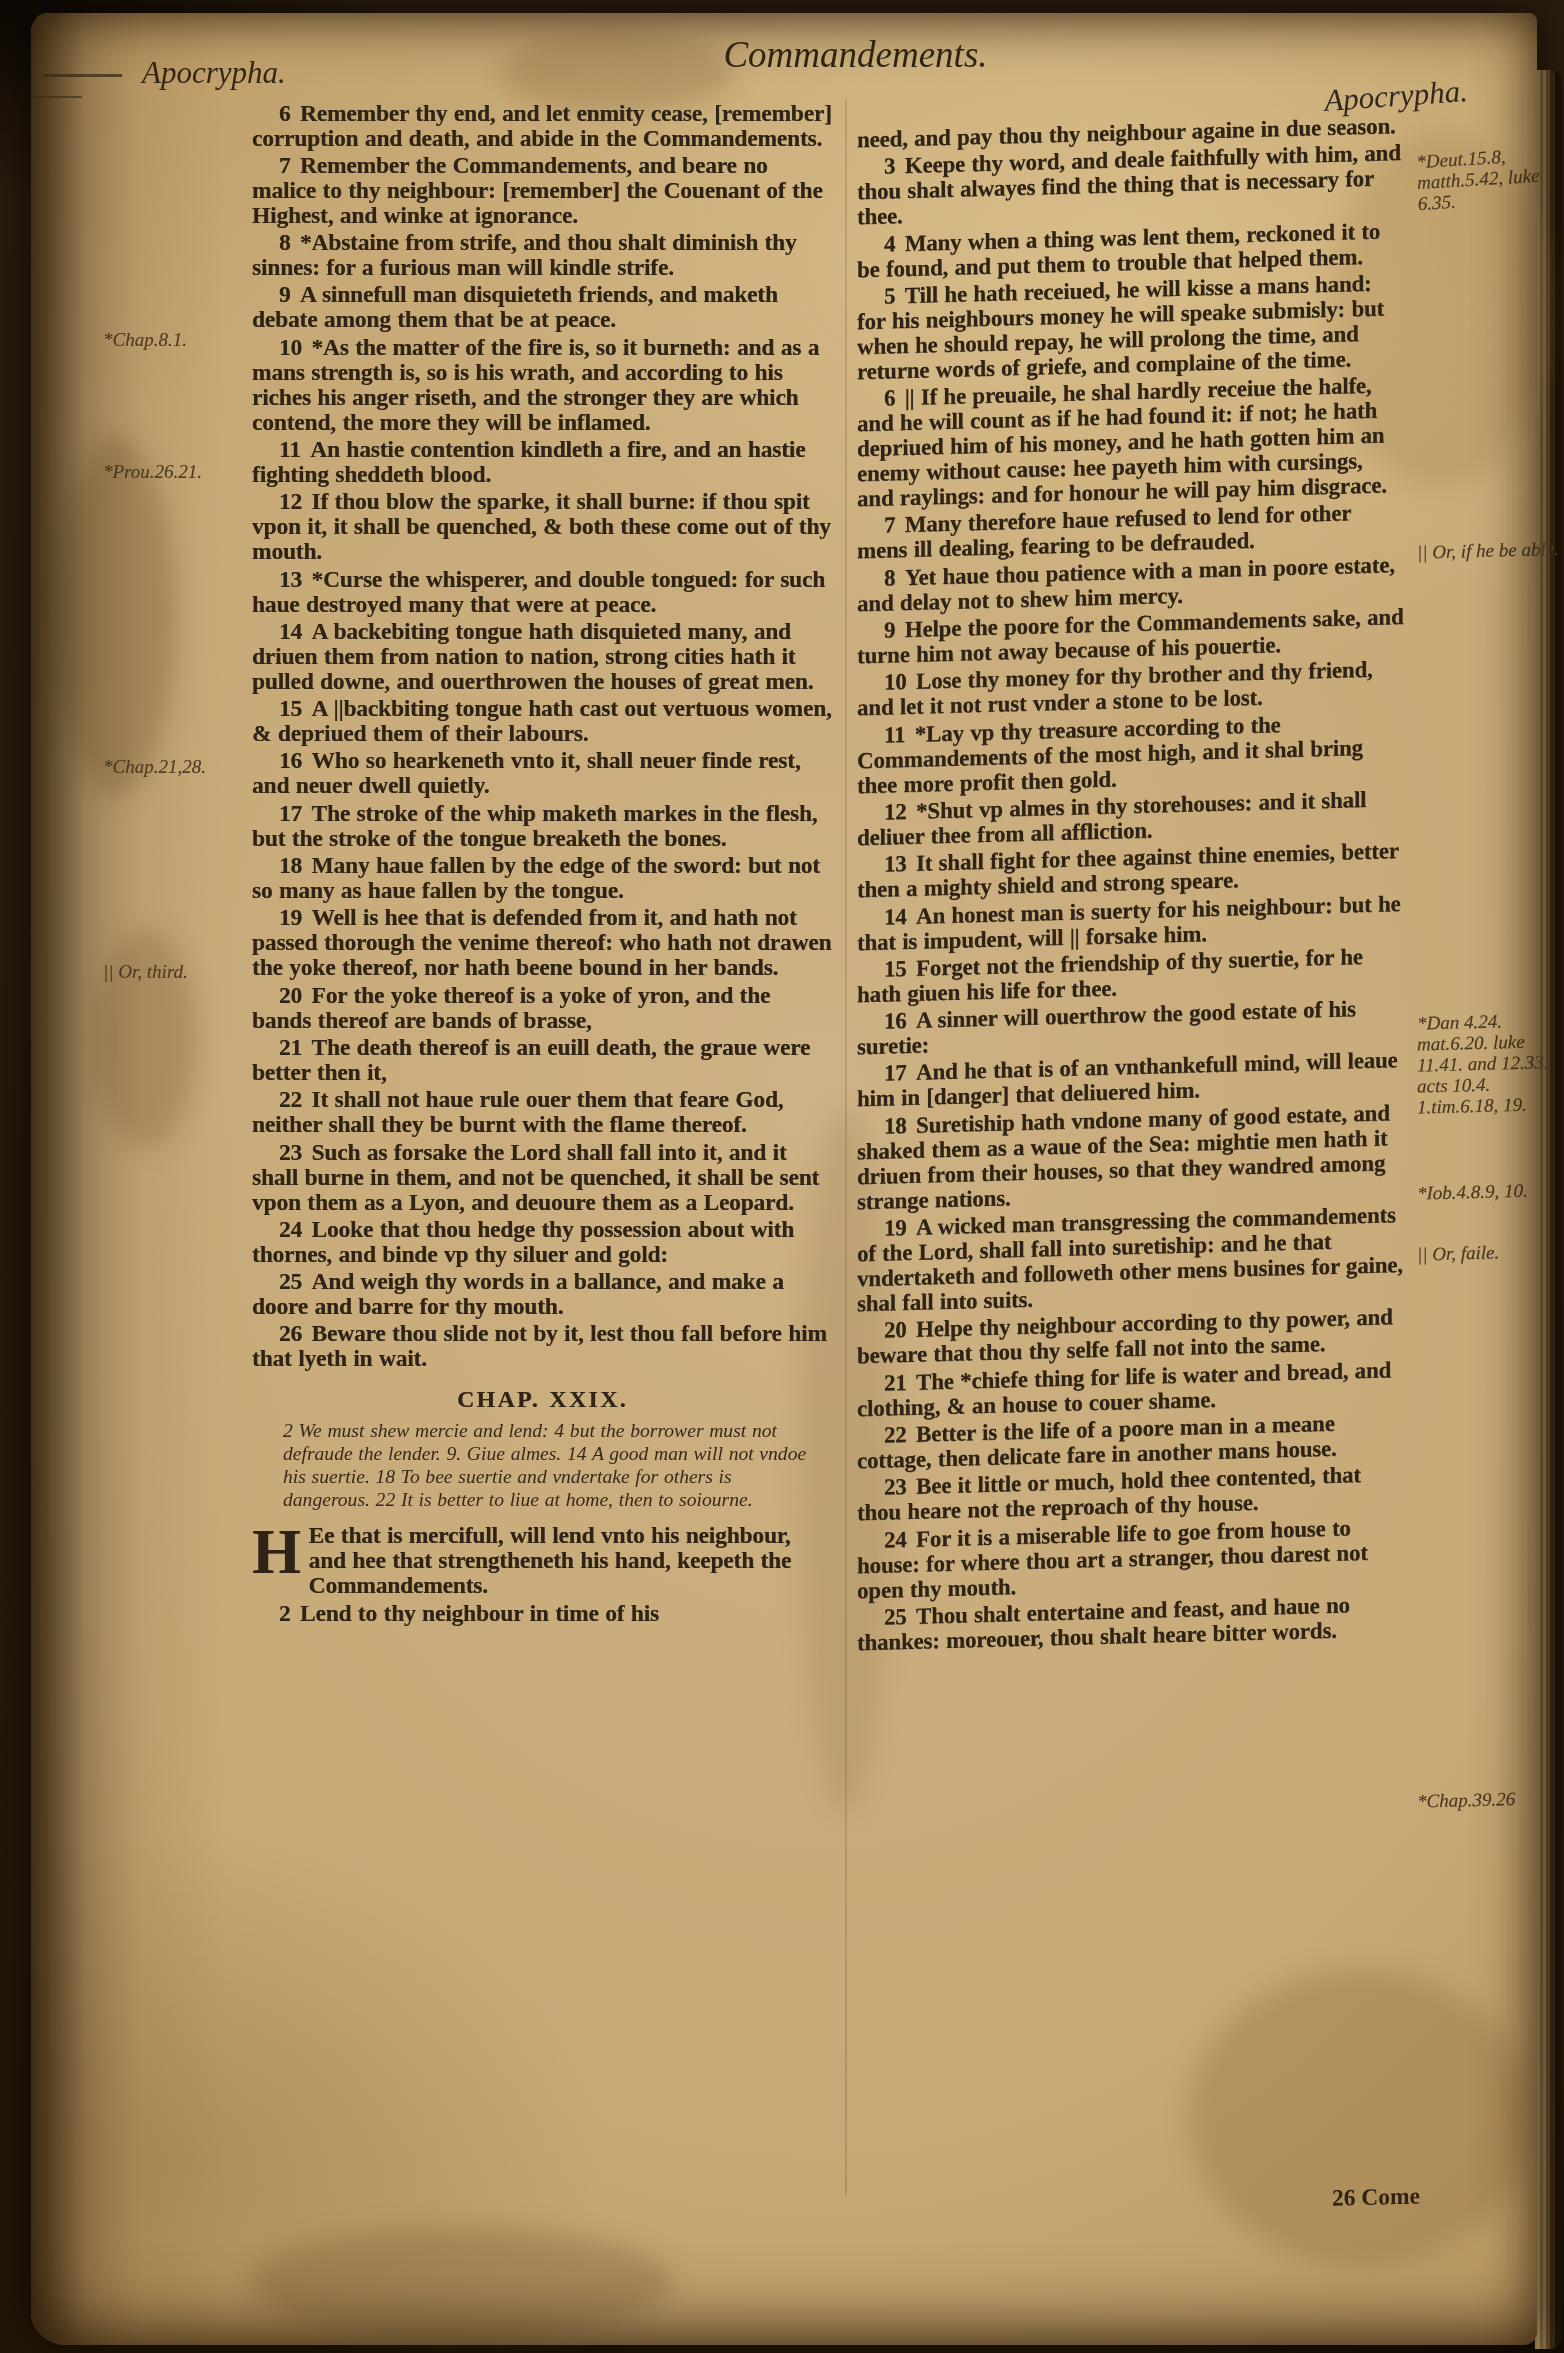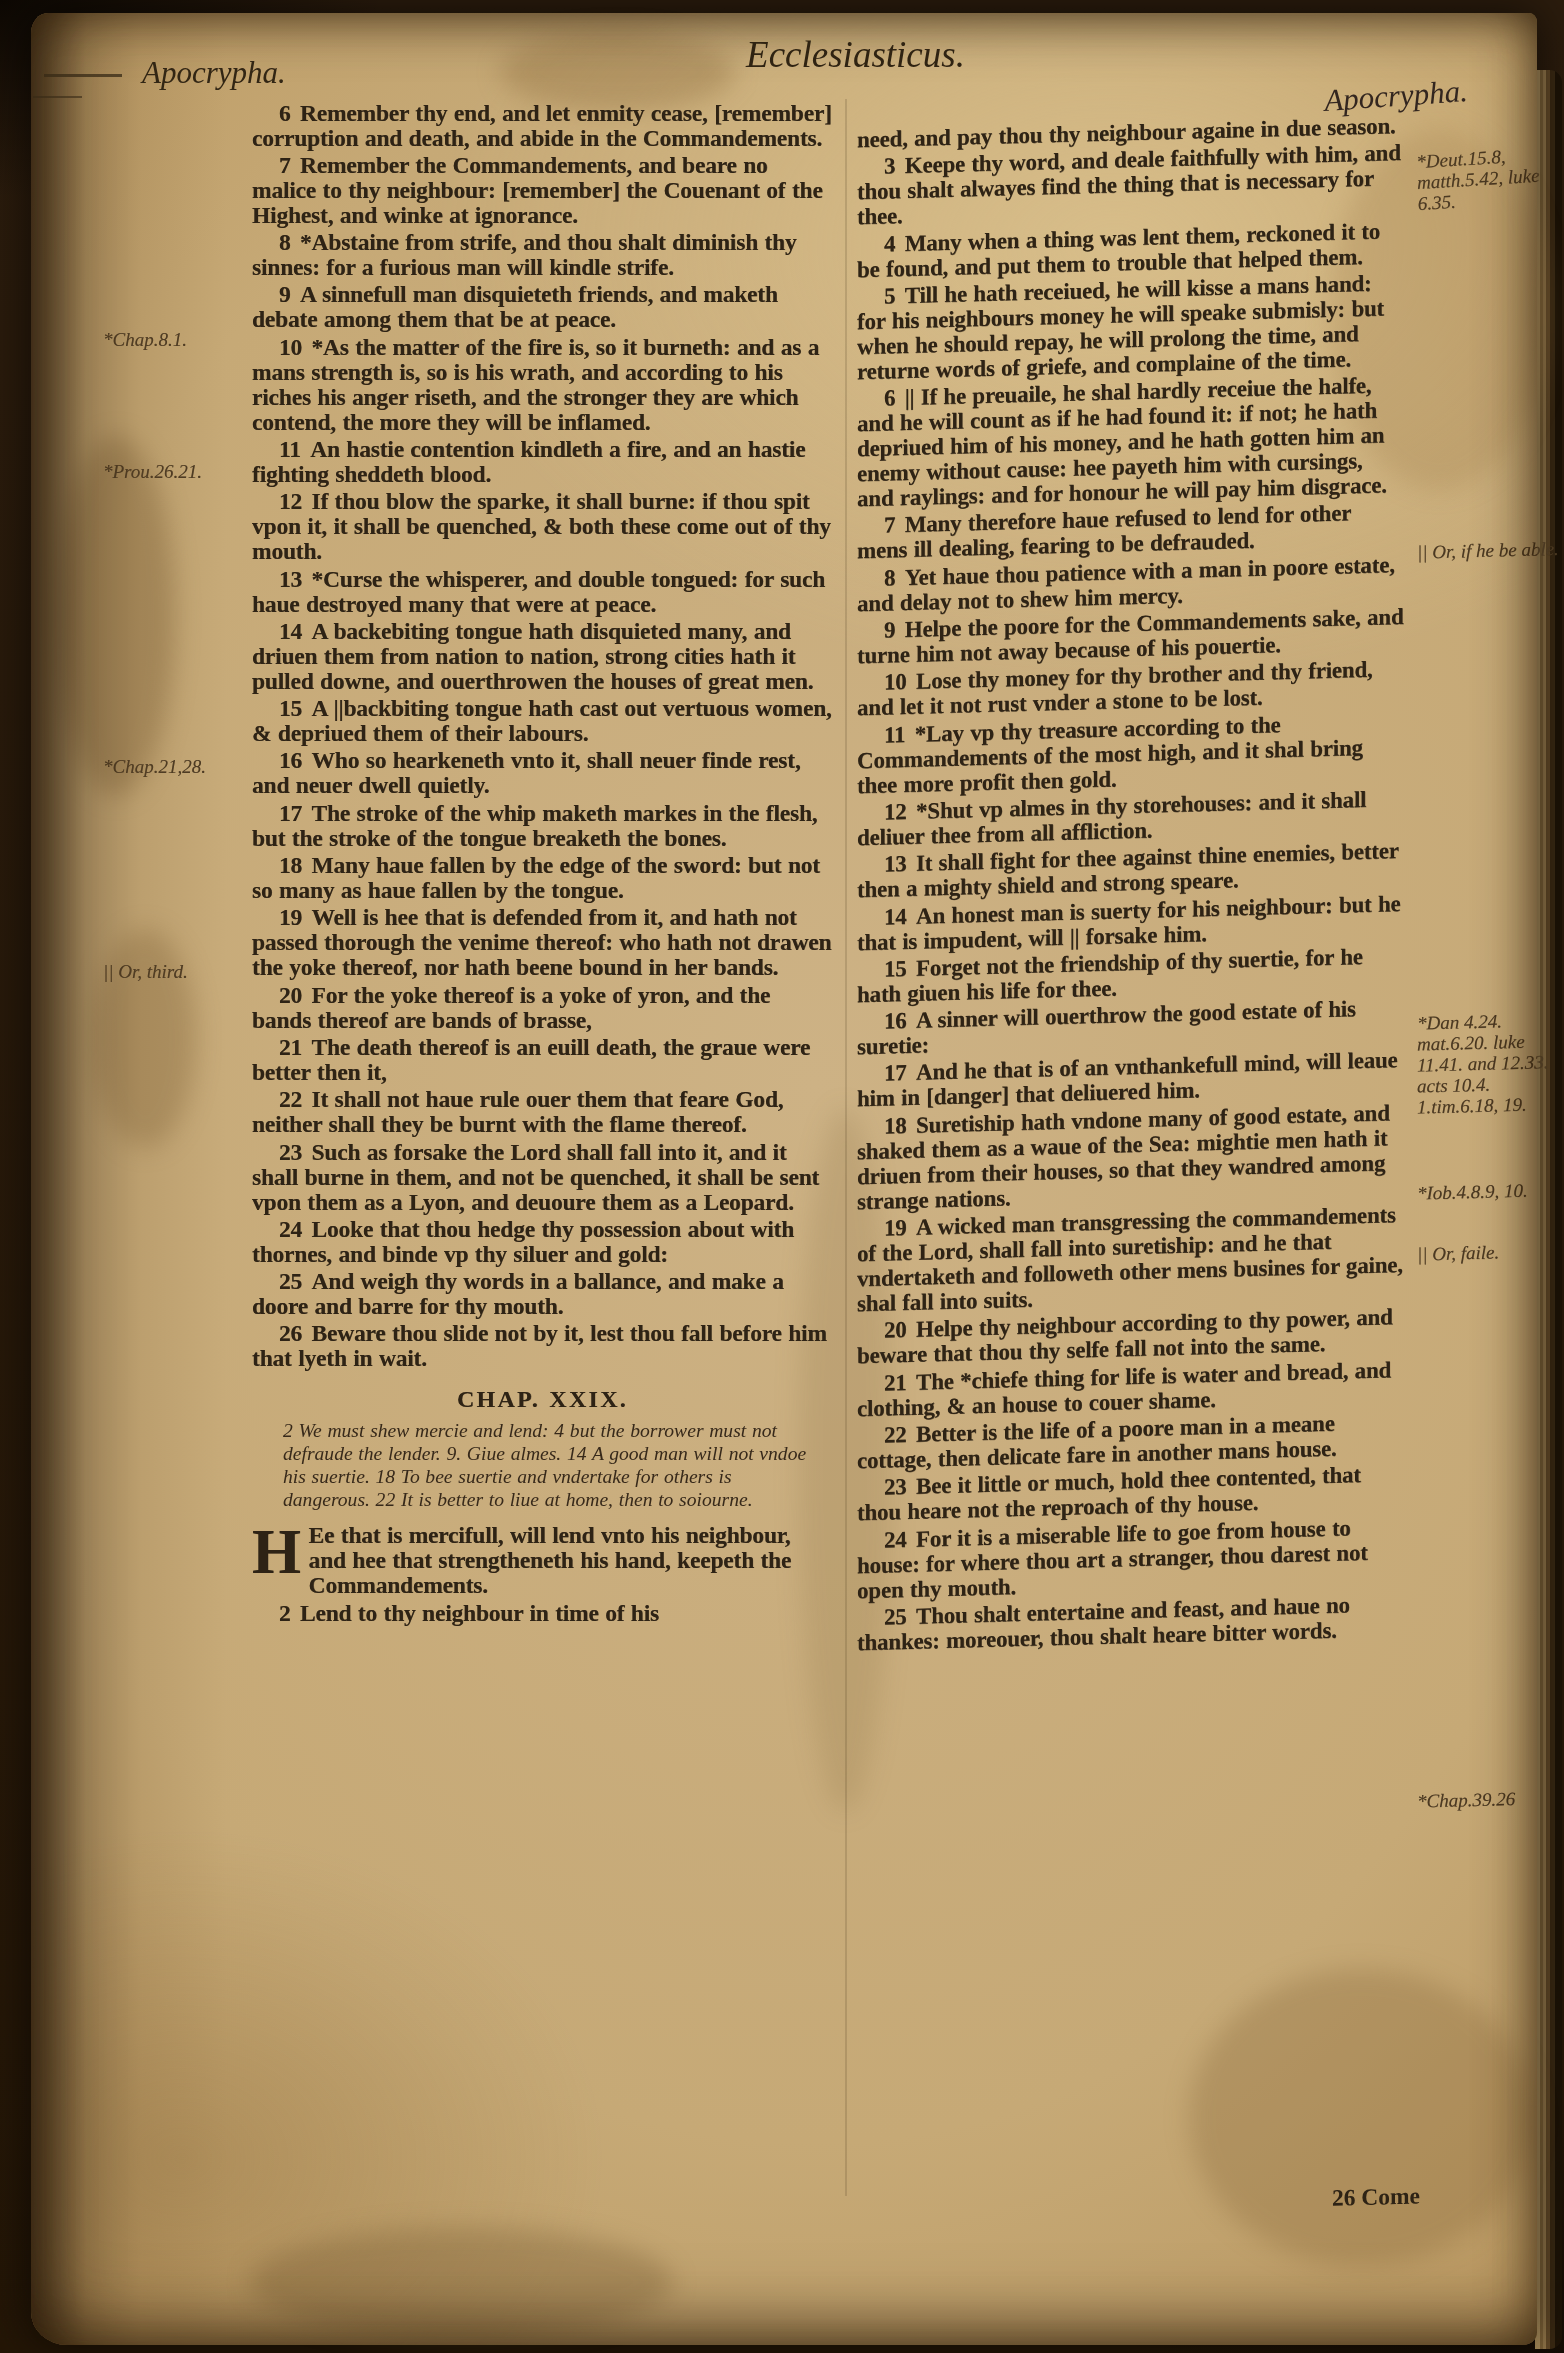--- a/index.html
+++ b/index.html
@@ -103,21 +103,21 @@
     <div class="stain st3"></div>
     <div class="stain st4"></div>
     <div class="stain st5"></div>
     <div class="stain st6"></div>
     <div class="stain st7"></div>
     <div class="rule rule-mid"></div>
 
     <div class="dash-a"></div>
     <div class="dash-b"></div>
     <div class="h-left">Apocrypha.</div>
-    <div class="h-center">Ecclesiasticus.</div>
+    <div class="h-center">Commandements.</div>
     <div class="h-right">Apocrypha.</div>
 
     <aside class="left-notes">
       <div class="note ln0">*Chap.8.1.</div>
       <div class="note ln1">*Prou.26.21.</div>
       <div class="note ln2">*Chap.21,28.</div>
       <div class="note ln3">|| Or, third.</div>
     </aside>
 
     <section class="col col-left">

